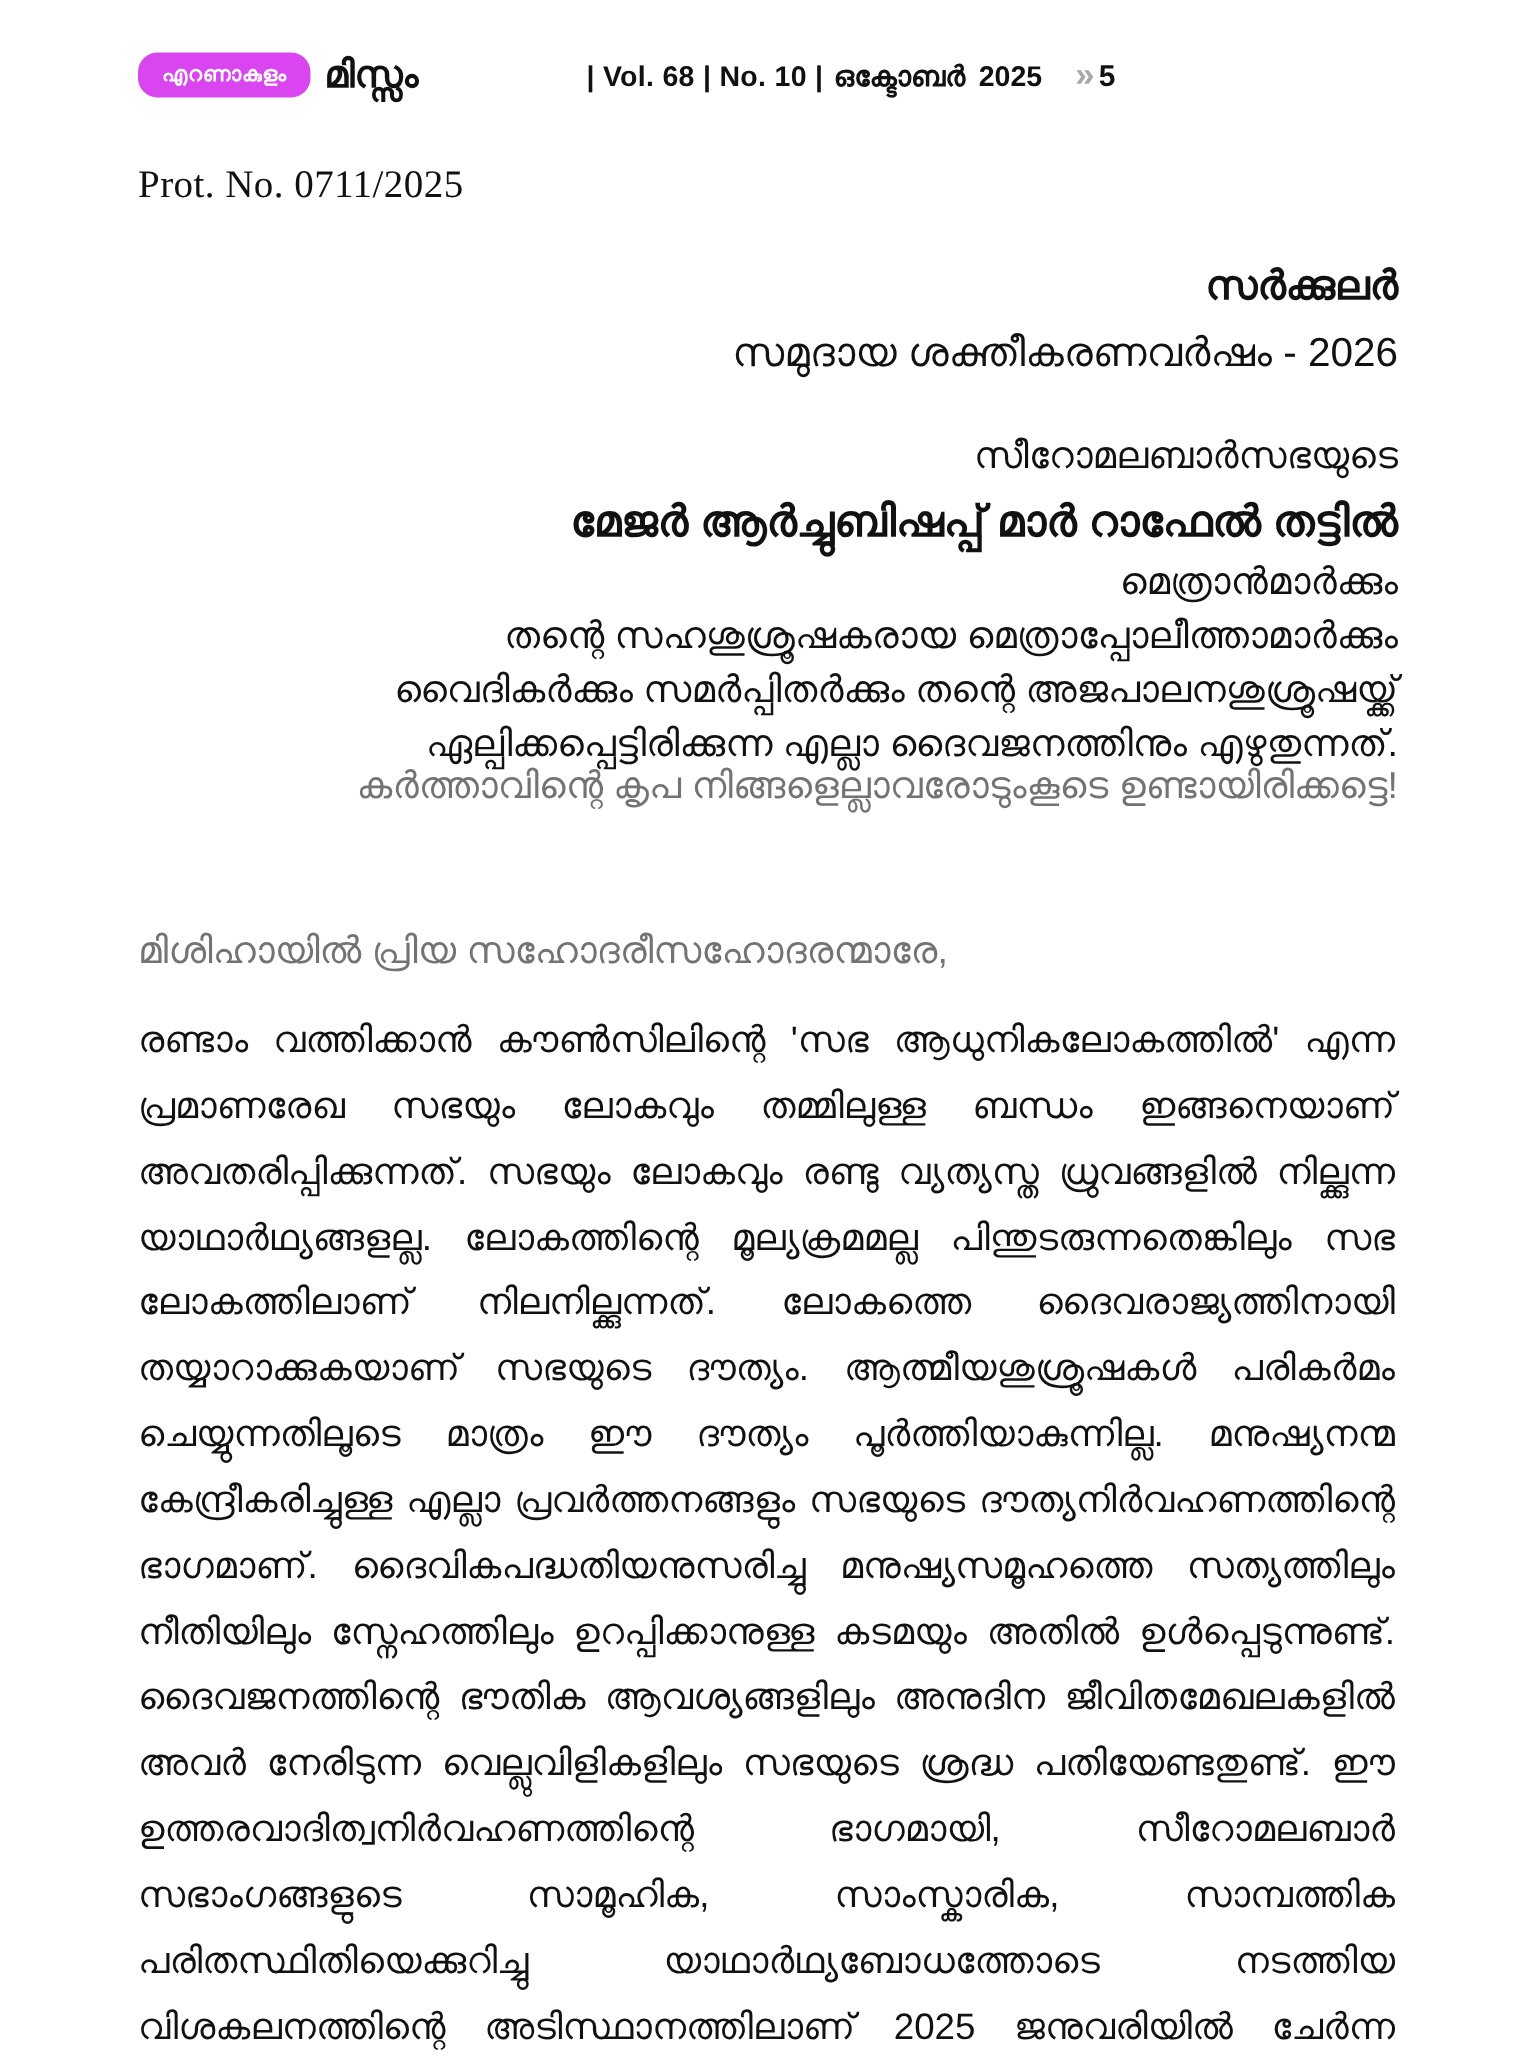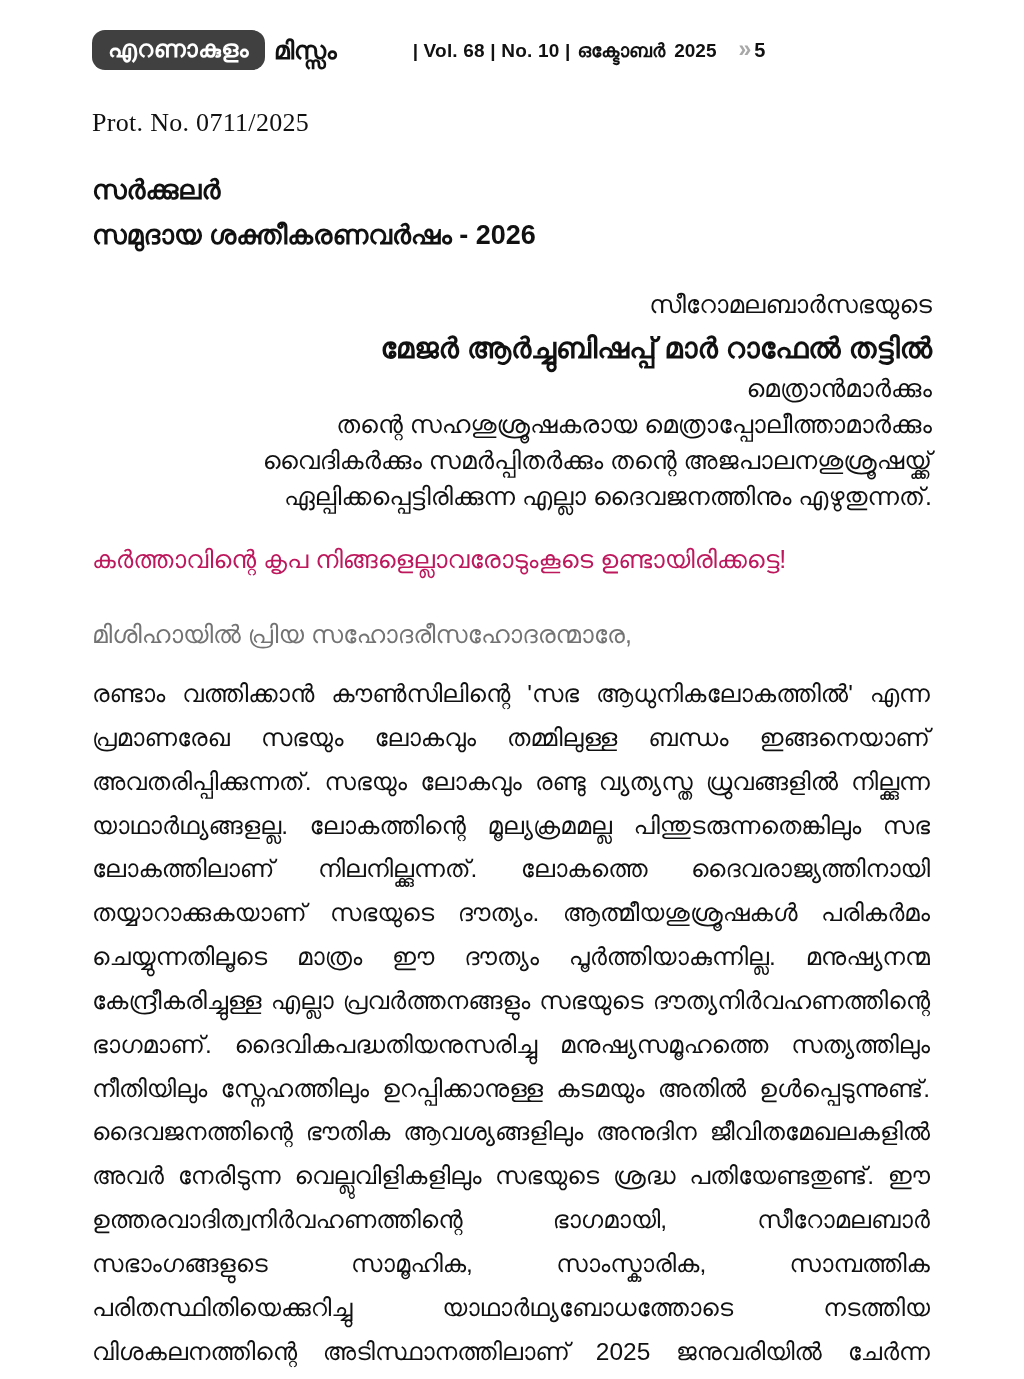--- a/index.html
+++ b/index.html
@@ -25,42 +25,42 @@
     height: 56px;
     display: flex;
     align-items: center;
   }
   .masthead-left {
     display: flex;
     align-items: center;
     margin-left: 92px;
   }
   .logo-pill {
-    background: #404040;
+    background: #d946ef;
     border-radius: 13px;
     color: #ffffff;
     font-family: "Liberation Sans", "DejaVu Sans", sans-serif;
     font-weight: bold;
-    font-size: 24px;
+    font-size: 14px;
     line-height: 1;
     padding: 7px 16px 9px 16px;
     letter-spacing: 0.5px;
     white-space: nowrap;
   }
   .logo-word {
     font-family: "Liberation Sans", "DejaVu Sans", sans-serif;
     font-weight: bold;
     font-size: 25px;
     color: #111111;
     margin-left: 9px;
     line-height: 1;
     white-space: nowrap;
   }
   .masthead-right {
-    margin-left: 76px;
+    margin-left: 112px;
     display: flex;
     align-items: baseline;
     font-family: "Liberation Sans", "DejaVu Sans", sans-serif;
     font-weight: bold;
     font-size: 19px;
     color: #111111;
     white-space: nowrap;
   }
   .masthead-right .issue-line { letter-spacing: 0.2px; }
   .masthead-right .issue-month {
@@ -97,32 +97,32 @@
     color: #111111;
     letter-spacing: 0.3px;
   }
 
   
   .title-block {
     position: absolute;
     top: 172px;
     left: 92px;
     width: 840px;
-    text-align: left;
+    text-align: right;
   }
   .doc-title {
     font-family: "Liberation Sans", "DejaVu Sans", sans-serif;
     font-weight: bold;
     font-size: 27px;
     line-height: 1.38;
     color: #111111;
   }
   .doc-subtitle {
     font-family: "Liberation Sans", "DejaVu Sans", sans-serif;
-    font-weight: bold;
+    font-weight: normal;
     font-size: 27px;
     line-height: 1.42;
     color: #111111;
     margin-top: 7px;
   }
 
   
   .address-block {
     position: absolute;
     top: 286px;
@@ -138,27 +138,27 @@
   }
   .addr-line.strong {
     font-weight: bold;
     font-size: 29px;
     line-height: 1.42;
     margin-top: 6px;
     margin-bottom: 1px;
   }
   .blessing {
     position: absolute;
-    top: 545px;
-    left: 92px;
-    width: 840px;
-    text-align: left;
-    font-family: "Liberation Sans", "DejaVu Sans", sans-serif;
-    font-size: 25px;
-    color: #be185d;
+    top: 510px;
+    left: 92px;
+    width: 840px;
+    text-align: right;
+    font-family: "Liberation Sans", "DejaVu Sans", sans-serif;
+    font-size: 25px;
+    color: #737373;
   }
 
   
   .salutation {
     position: absolute;
     top: 620px;
     left: 92px;
     width: 840px;
     font-family: "Liberation Sans", "DejaVu Sans", sans-serif;
     font-size: 25px;

